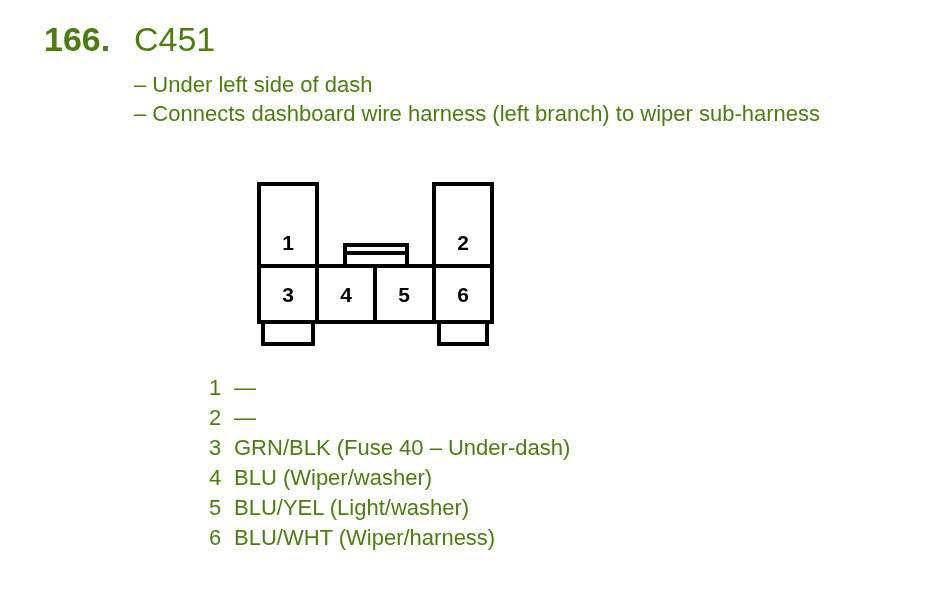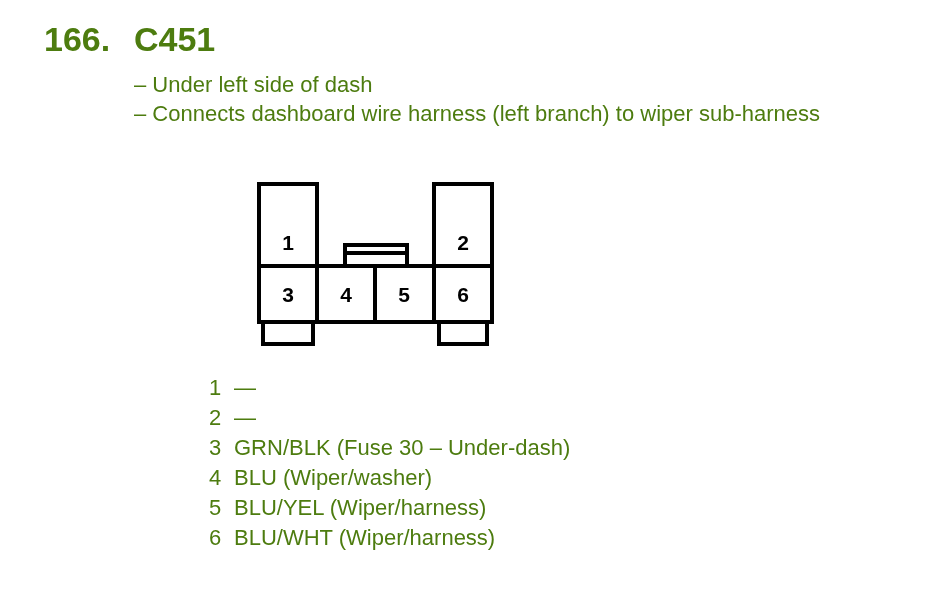--- a/index.html
+++ b/index.html
@@ -21,21 +21,21 @@
     left: 44px;
     top: 20px;
     font-size: 34px;
     font-weight: bold;
   }
   .item-title {
     position: absolute;
     left: 134px;
     top: 20px;
     font-size: 34px;
-    font-weight: bold;
+    font-weight: normal;
   }
   .notes {
     position: absolute;
     left: 134px;
     top: 70px;
     font-size: 22px;
     line-height: 29px;
     white-space: nowrap;
   }
   .connector-svg {
@@ -115,29 +115,29 @@
     <div class="pin-row">
       <span class="pin-num">1</span>
       <span class="pin-desc">—</span>
     </div>
     <div class="pin-row">
       <span class="pin-num">2</span>
       <span class="pin-desc">—</span>
     </div>
     <div class="pin-row">
       <span class="pin-num">3</span>
-      <span class="pin-desc">GRN/BLK (Fuse 30 – Under-dash)</span>
+      <span class="pin-desc">GRN/BLK (Fuse 40 – Under-dash)</span>
     </div>
     <div class="pin-row">
       <span class="pin-num">4</span>
       <span class="pin-desc">BLU (Wiper/washer)</span>
     </div>
     <div class="pin-row">
       <span class="pin-num">5</span>
-      <span class="pin-desc">BLU/YEL (Wiper/harness)</span>
+      <span class="pin-desc">BLU/YEL (Light/washer)</span>
     </div>
     <div class="pin-row">
       <span class="pin-num">6</span>
       <span class="pin-desc">BLU/WHT (Wiper/harness)</span>
     </div>
   </div>
 
 </div>
 
 </body></html>

